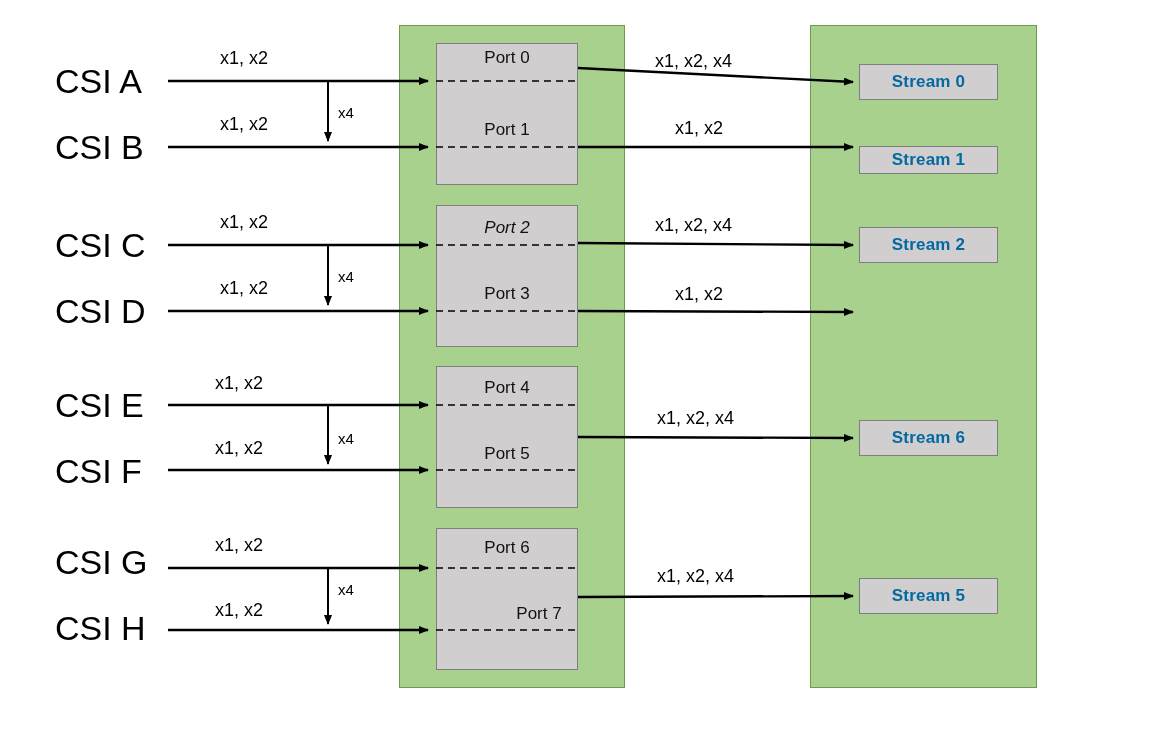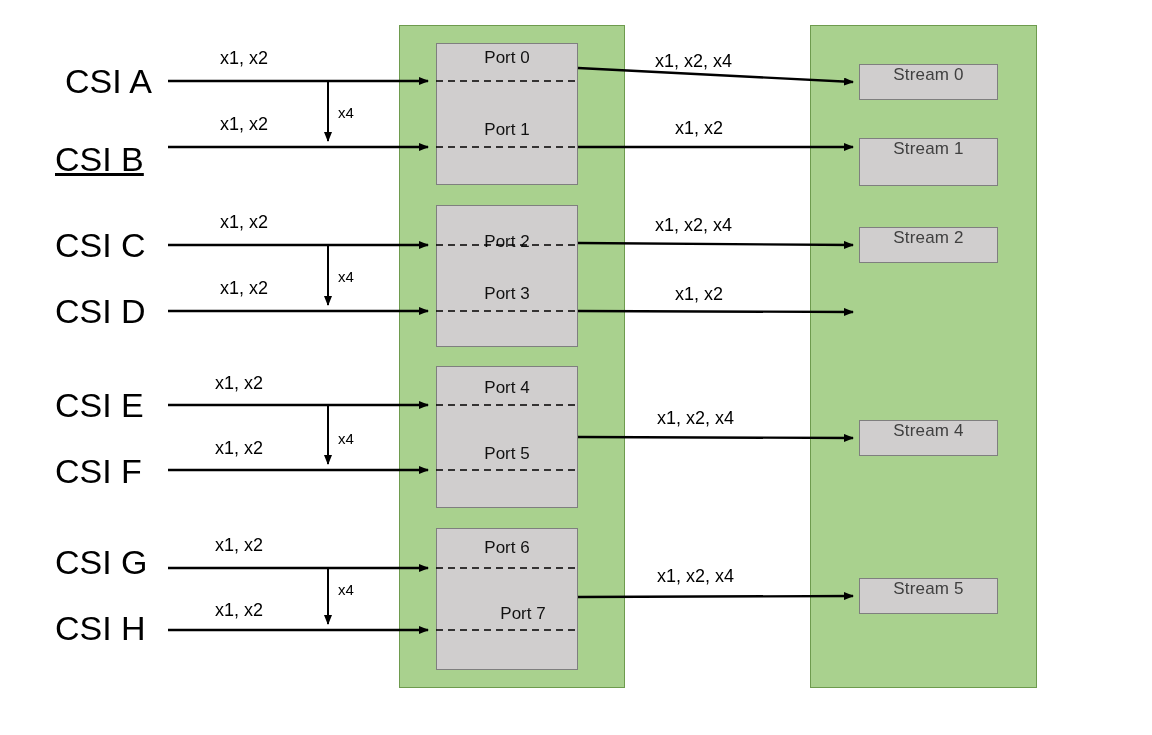--- a/index.html
+++ b/index.html
@@ -2,67 +2,67 @@
 <html><head>
 <meta charset="utf-8">
 <style>
   html,body{margin:0;padding:0;background:#ffffff;}
   body{width:1152px;height:735px;font-family:"Liberation Sans",sans-serif;overflow:hidden;}
   #stage{position:relative;width:1152px;height:735px;background:#fff;}
   svg#wires{position:absolute;left:0;top:0;width:1152px;height:735px;}
   .panel{position:absolute;background:#A9D18E;border:1px solid #6E9B4E;box-sizing:border-box;}
   .portbox{position:absolute;background:#D0CECE;border:1px solid #7F7F7F;box-sizing:border-box;}
   .streambox{position:absolute;background:#D0CECE;border:1px solid #7F7F7F;box-sizing:border-box;
-             display:flex;justify-content:center;
-             color:#404040;font-size:17px;letter-spacing:.2px;}
+             display:flex;align-items:center;justify-content:center;
+             color:#0369a1;font-size:17px;letter-spacing:.2px;font-weight:bold;}
   .portlabel{position:absolute;color:#111;font-size:17px;text-align:center;width:142px;}
   .csilabel{position:absolute;color:#000;font-size:34px;line-height:34px;white-space:nowrap;}
   .edgelabel{position:absolute;color:#000;font-size:18px;white-space:nowrap;}
   .x4label{position:absolute;color:#000;font-size:15px;white-space:nowrap;}
 </style>
 </head>
 <body>
 
 <div id="stage">
 
   <div class="panel" style="left:399px;top:25px;width:226px;height:663px;"></div>
   <div class="panel" style="left:810px;top:25px;width:227px;height:663px;"></div>
 
   <div class="portbox" style="left:436px;top:43px;width:142px;height:142px;"></div>
   <div class="portbox" style="left:436px;top:205px;width:142px;height:142px;"></div>
   <div class="portbox" style="left:436px;top:366px;width:142px;height:142px;"></div>
   <div class="portbox" style="left:436px;top:528px;width:142px;height:142px;"></div>
 
   <div class="portlabel" style="left:436px;top:48px;">Port 0</div>
   <div class="portlabel" style="left:436px;top:120px;">Port 1</div>
-  <div class="portlabel" style="left:436px;top:232px;">Port 2</div>
+  <div class="portlabel" style="left:436px;top:218px;font-style:italic;">Port 2</div>
   <div class="portlabel" style="left:436px;top:284px;">Port 3</div>
   <div class="portlabel" style="left:436px;top:378px;">Port 4</div>
   <div class="portlabel" style="left:436px;top:444px;">Port 5</div>
   <div class="portlabel" style="left:436px;top:538px;">Port 6</div>
-  <div class="portlabel" style="left:436px;top:604px;padding-left:16px;">Port 7</div>
+  <div class="portlabel" style="left:452px;top:604px;padding-left:16px;">Port 7</div>
 
   <div class="streambox" style="left:859px;top:64px;width:139px;height:36px;">
     <span>Stream 0</span>
   </div>
-  <div class="streambox" style="left:859px;top:138px;width:139px;height:48px;">
+  <div class="streambox" style="left:859px;top:146px;width:139px;height:28px;">
     <span>Stream 1</span>
   </div>
   <div class="streambox" style="left:859px;top:227px;width:139px;height:36px;">
     <span>Stream 2</span>
   </div>
   <div class="streambox" style="left:859px;top:420px;width:139px;height:36px;">
-    <span>Stream 4</span>
+    <span>Stream 6</span>
   </div>
   <div class="streambox" style="left:859px;top:578px;width:139px;height:36px;">
     <span>Stream 5</span>
   </div>
 
-  <div class="csilabel" style="left:65px;top:64px;">CSI A</div>
-  <div class="csilabel" style="left:55px;top:142px;text-decoration:underline;">CSI B</div>
+  <div class="csilabel" style="left:55px;top:64px;">CSI A</div>
+  <div class="csilabel" style="left:55px;top:130px;">CSI B</div>
   <div class="csilabel" style="left:55px;top:228px;">CSI C</div>
   <div class="csilabel" style="left:55px;top:294px;">CSI D</div>
   <div class="csilabel" style="left:55px;top:388px;">CSI E</div>
   <div class="csilabel" style="left:55px;top:454px;">CSI F</div>
   <div class="csilabel" style="left:55px;top:545px;">CSI G</div>
   <div class="csilabel" style="left:55px;top:611px;text-align:right;">CSI H</div>
 
   <div class="edgelabel" style="left:220px;top:48px;">x1, x2</div>
   <div class="edgelabel" style="left:220px;top:114px;">x1, x2</div>
   <div class="edgelabel" style="left:220px;top:212px;">x1, x2</div>

